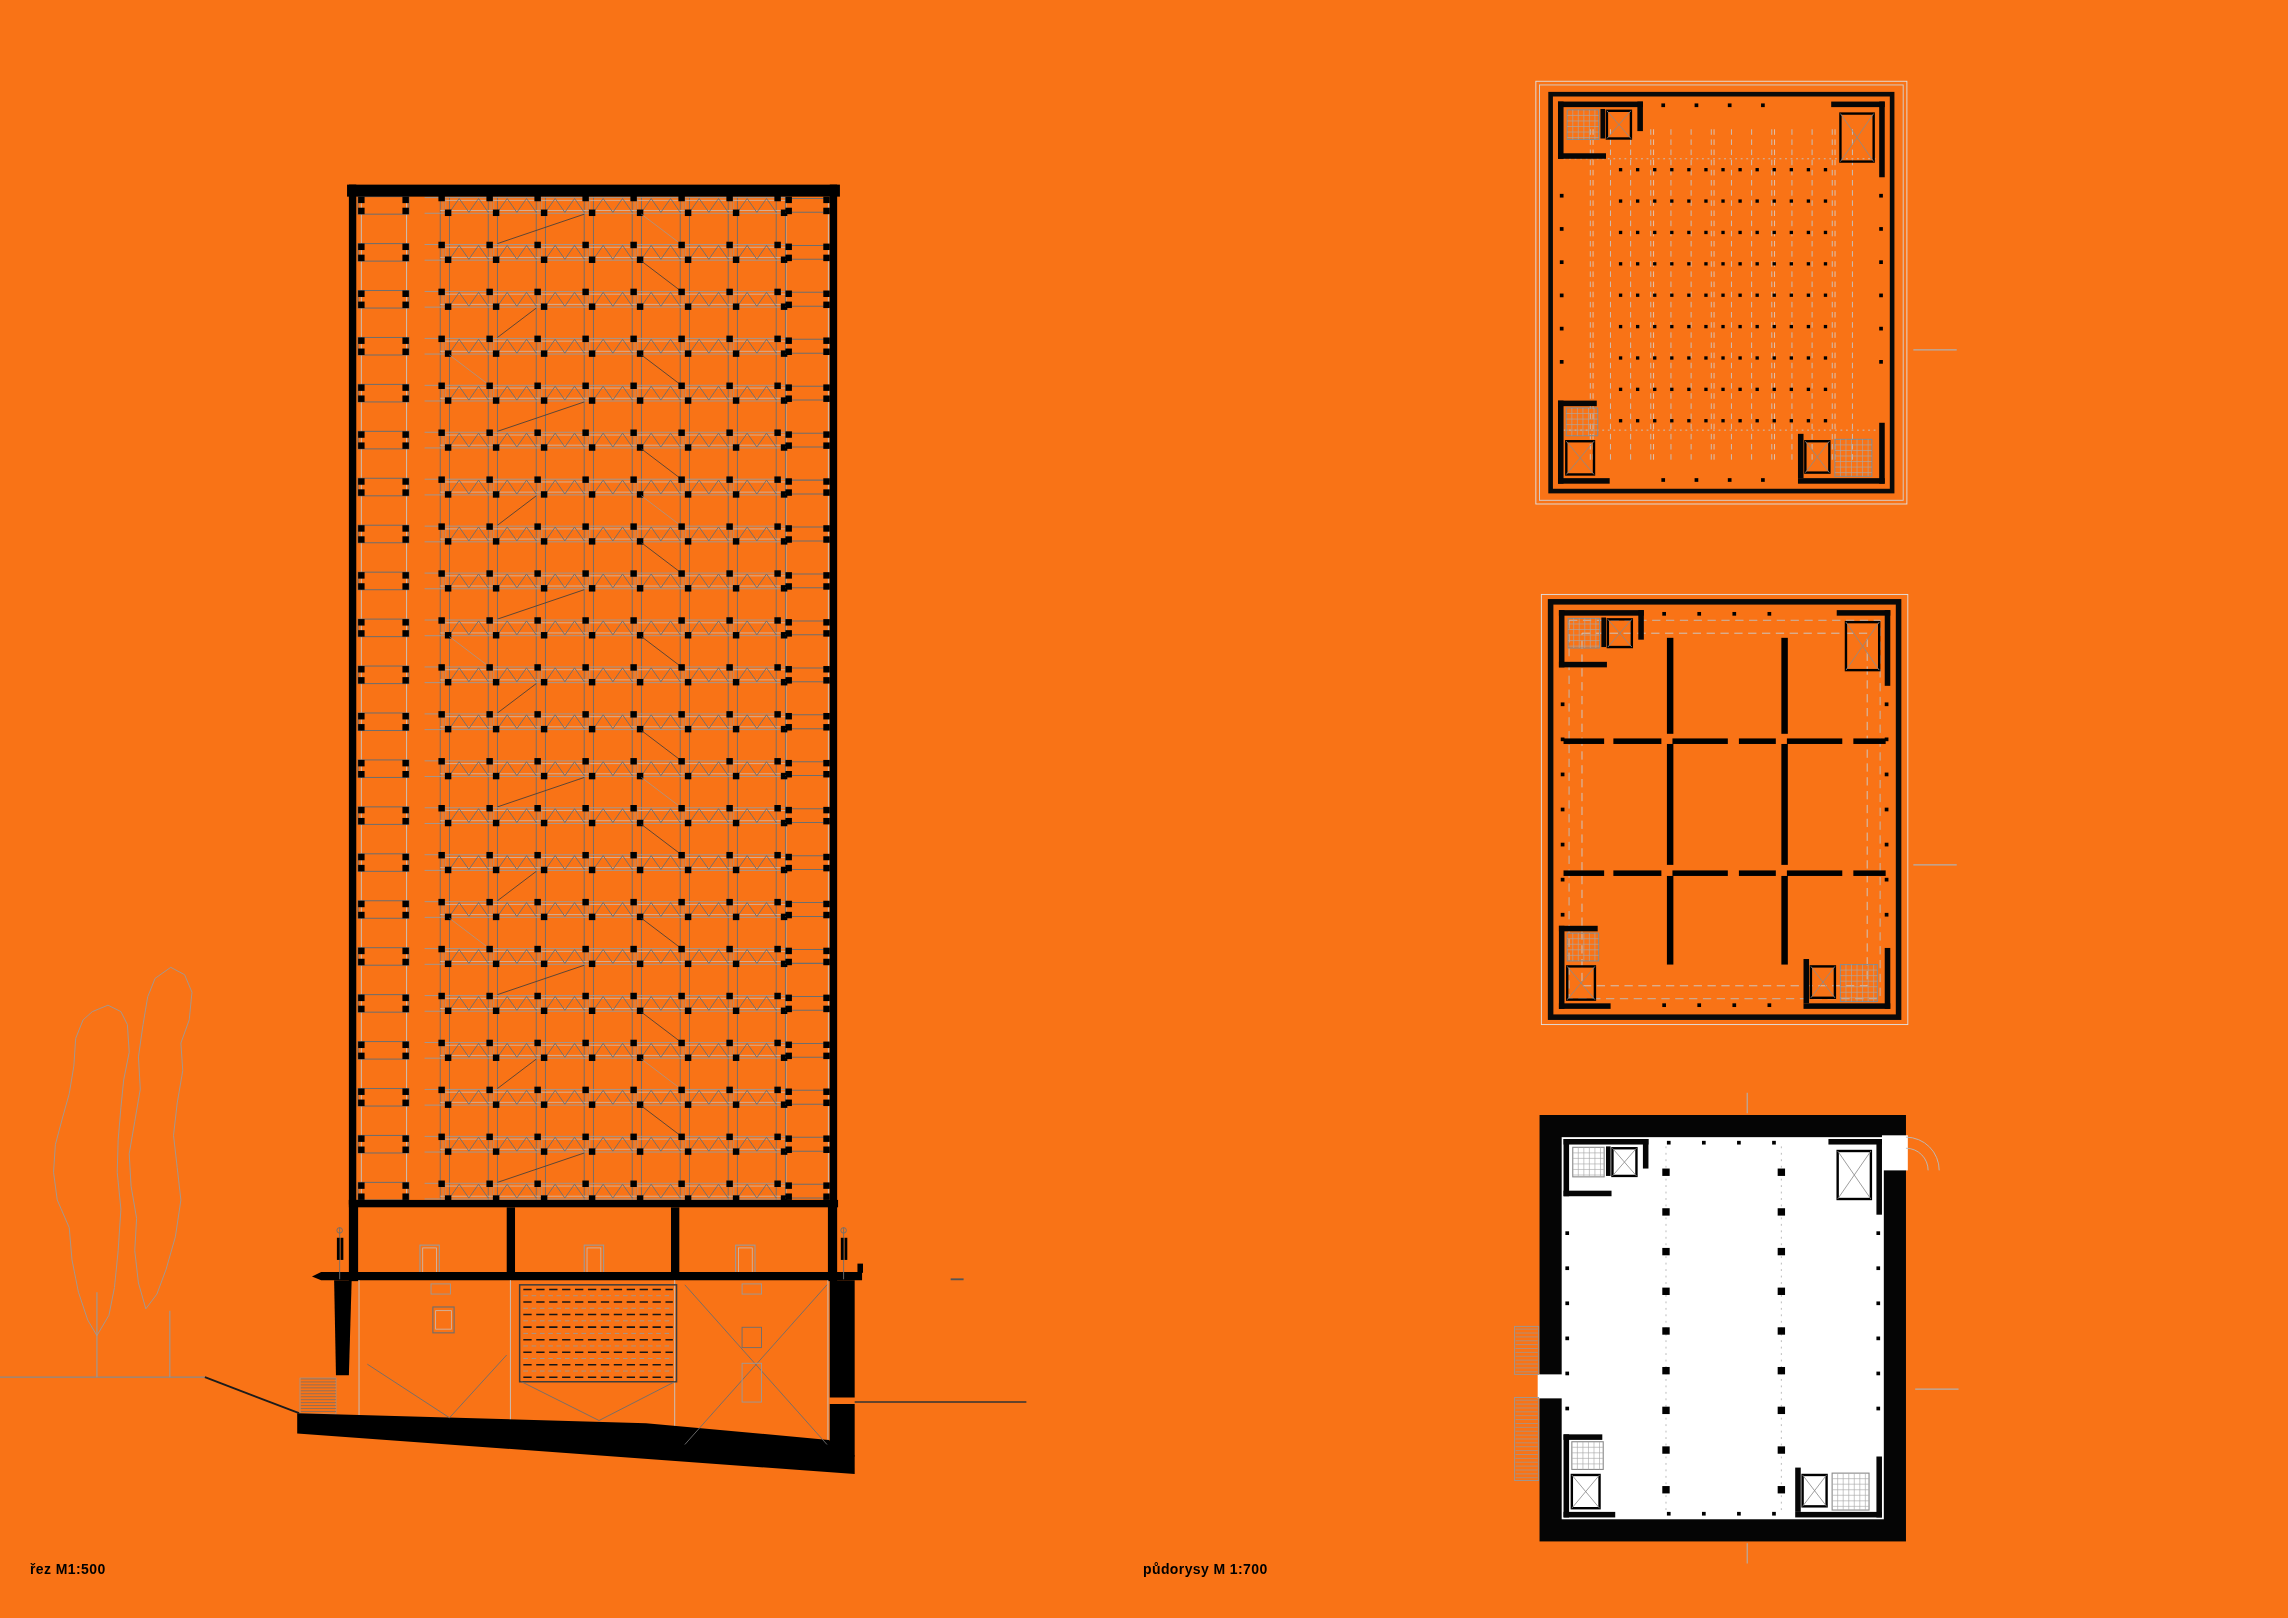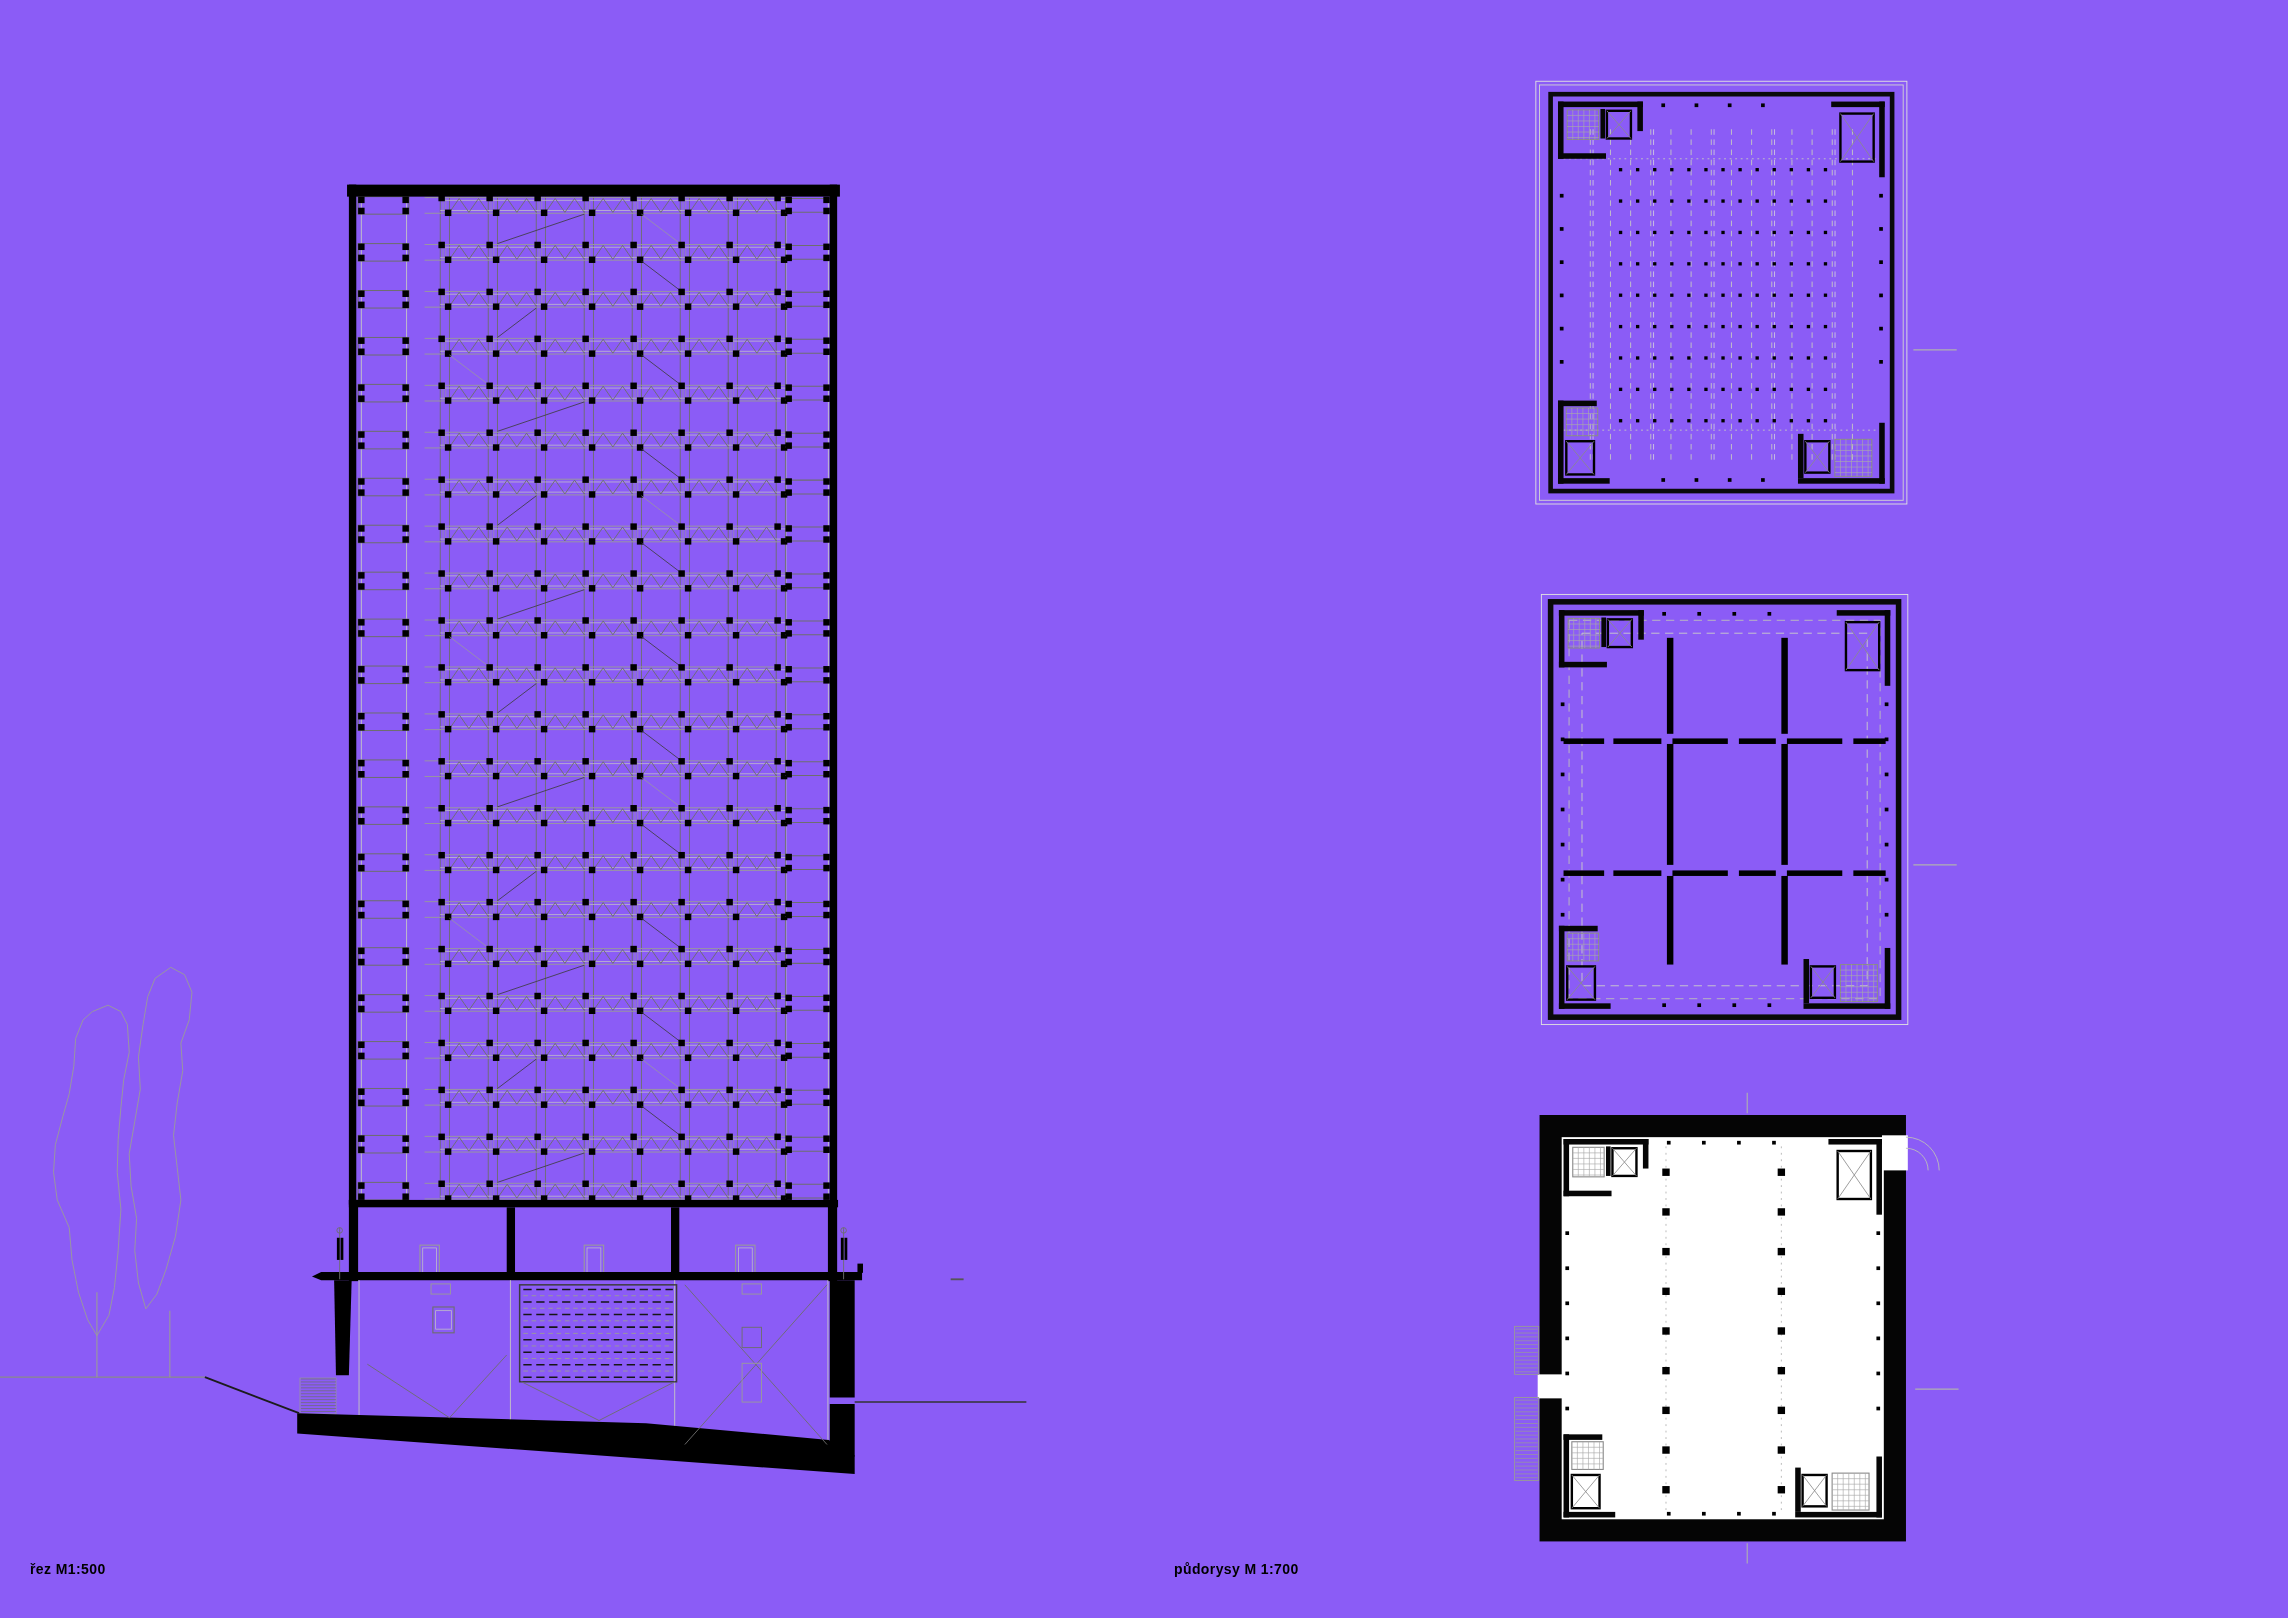--- a/index.html
+++ b/index.html
@@ -1,22 +1,22 @@
 <!DOCTYPE html>
 <html style="font-size:14.8px"><head>
 <meta charset="utf-8">
 <style>
   html,body{margin:0;padding:0;background:#ffffff;}
-  .sheet{position:relative;width:2289px;height:1619px;background:#8b5cf6;overflow:hidden;
+  .sheet{position:relative;width:2289px;height:1619px;background:#f97316;overflow:hidden;
          font-family:"Liberation Sans",sans-serif;}
   .sheet svg{position:absolute;left:0;top:0;}
   .scale-label{position:absolute;font-weight:700;font-size:14px;color:#000;letter-spacing:0.4px;
                font-family:"Liberation Sans",sans-serif;white-space:pre;}
   #lbl-sec{left:30px;top:1561px;}
-  #lbl-plans{left:1174px;top:1561px;}
+  #lbl-plans{left:1143px;top:1561px;}
 </style>
 </head>
 <body>
 
 <div class="sheet">
   <svg id="drawing" viewBox="0 0 2480 1754" width="2289" height="1619">
       <g>
         <line x1="391.5" y1="213" x2="391.5" y2="1300" stroke="#c4c4c4" stroke-width="1"></line>
         <line x1="440.5" y1="213" x2="440.5" y2="1300" stroke="#c4c4c4" stroke-width="1"></line>
         <line x1="851.5" y1="213" x2="851.5" y2="1300" stroke="#c4c4c4" stroke-width="1"></line>

